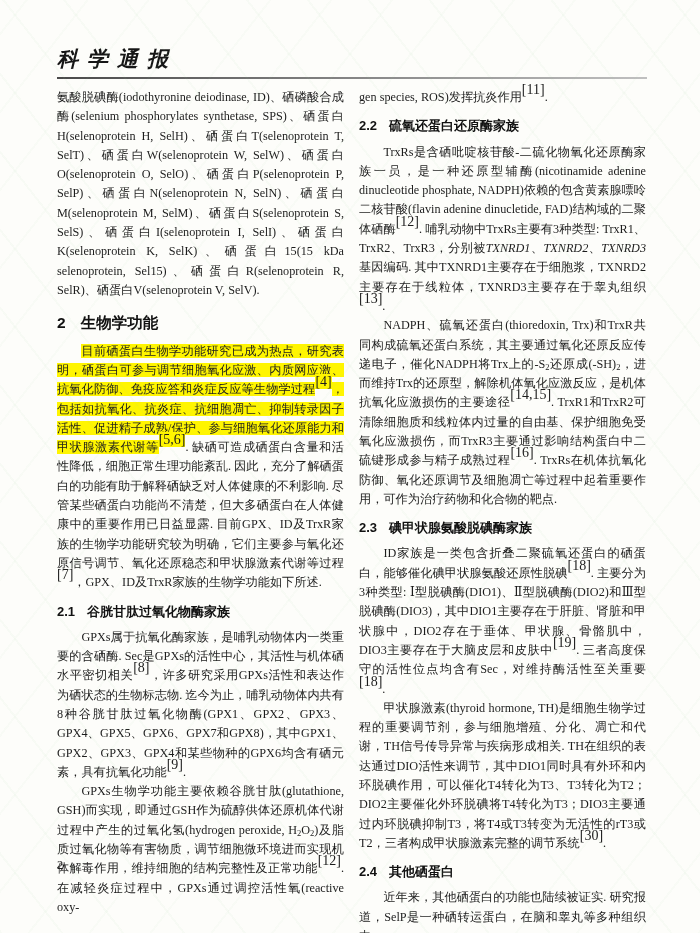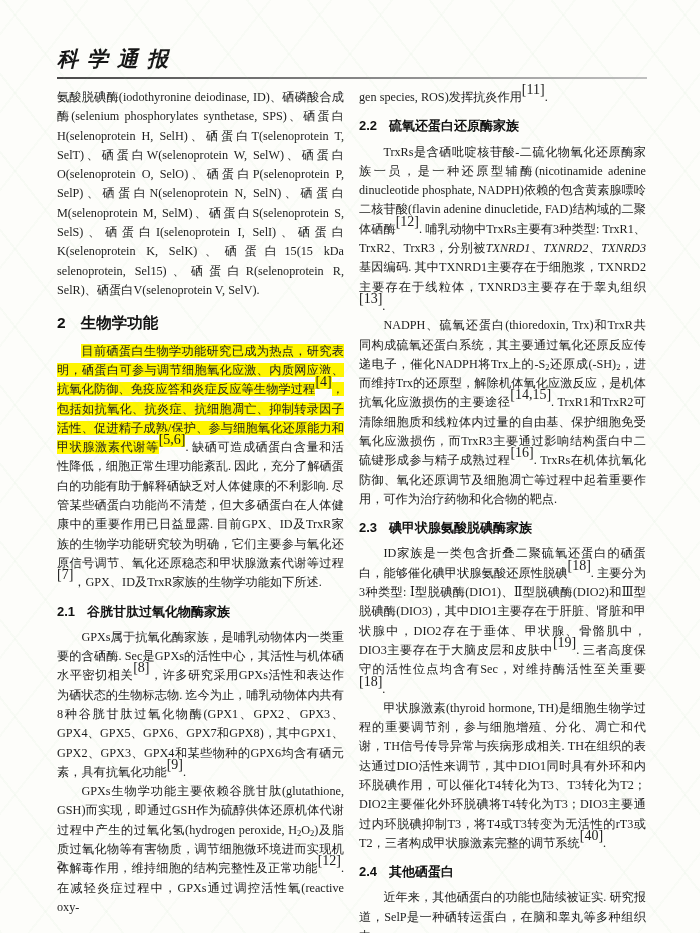--- a/index.html
+++ b/index.html
@@ -80,20 +80,20 @@
         <p class="para indent"><span>GPXs属于抗氧化酶家族，是哺乳动物体内一类重要的含硒酶. Sec是GPXs的活性中心，其活性与机体硒水平密切相关</span><span class="sup">[8]</span><span>，许多研究采用GPXs活性和表达作为硒状态的生物标志物. 迄今为止，哺乳动物体内共有8种谷胱甘肽过氧化物酶(GPX1、GPX2、GPX3、GPX4、GPX5、GPX6、GPX7和GPX8)，其中GPX1、GPX2、GPX3、GPX4和某些物种的GPX6均含有硒元素，具有抗氧化功能</span><span class="sup">[9]</span><span>.</span></p>
         <p class="para indent"><span>GPXs生物学功能主要依赖谷胱甘肽(glutathione, GSH)而实现，即通过GSH作为硫醇供体还原机体代谢过程中产生的过氧化氢(hydrogen peroxide, H</span><span class="sub">2</span><span>O</span><span class="sub">2</span><span>)及脂质过氧化物等有害物质，调节细胞微环境进而实现机体解毒作用，维持细胞的结构完整性及正常功能</span><span class="sup">[12]</span><span>. 在减轻炎症过程中，GPXs通过调控活性氧(reactive oxy-</span></p>
       </div>
     <div class="col" id="col-right">
         <p class="para"><span>gen species, ROS)发挥抗炎作用</span><span class="sup">[11]</span><span>.</span></p>
         <div class="h2"><span class="hnum">2.2</span><span class="htitle">硫氧还蛋白还原酶家族</span></div>
         <p class="para indent"><span>TrxRs是含硒吡啶核苷酸-二硫化物氧化还原酶家族一员，是一种还原型辅酶(nicotinamide adenine dinucleotide phosphate, NADPH)依赖的包含黄素腺嘌呤二核苷酸(flavin adenine dinucletide, FAD)结构域的二聚体硒酶</span><span class="sup">[12]</span><span>. 哺乳动物中TrxRs主要有3种类型: TrxR1、TrxR2、TrxR3，分别被</span><span class="i">TXNRD1</span><span>、</span><span class="i">TXNRD2</span><span>、</span><span class="i">TXNRD3</span><span>基因编码. 其中TXNRD1主要存在于细胞浆，TXNRD2主要存在于线粒体，TXNRD3主要存在于睾丸组织</span><span class="sup">[13]</span><span>.</span></p>
         <p class="para indent"><span>NADPH、硫氧还蛋白(thioredoxin, Trx)和TrxR共同构成硫氧还蛋白系统，其主要通过氧化还原反应传递电子，催化NADPH将Trx上的-S</span><span class="sub">2</span><span>还原成(-SH)</span><span class="sub">2</span><span>，进而维持Trx的还原型，解除机体氧化应激反应，是机体抗氧化应激损伤的主要途径</span><span class="sup">[14,15]</span><span>. TrxR1和TrxR2可清除细胞质和线粒体内过量的自由基、保护细胞免受氧化应激损伤，而TrxR3主要通过影响结构蛋白中二硫键形成参与精子成熟过程</span><span class="sup">[16]</span><span>. TrxRs在机体抗氧化防御、氧化还原调节及细胞凋亡等过程中起着重要作用，可作为治疗药物和化合物的靶点.</span></p>
         <div class="h2"><span class="hnum">2.3</span><span class="htitle">碘甲状腺氨酸脱碘酶家族</span></div>
         <p class="para indent"><span>ID家族是一类包含折叠二聚硫氧还蛋白的硒蛋白，能够催化碘甲状腺氨酸还原性脱碘</span><span class="sup">[18]</span><span>. 主要分为3种类型: Ⅰ型脱碘酶(DIO1)、Ⅱ型脱碘酶(DIO2)和Ⅲ型脱碘酶(DIO3)，其中DIO1主要存在于肝脏、肾脏和甲状腺中，DIO2存在于垂体、甲状腺、骨骼肌中，DIO3主要存在于大脑皮层和皮肤中</span><span class="sup">[19]</span><span>. 三者高度保守的活性位点均含有Sec，对维持酶活性至关重要</span><span class="sup">[18]</span><span>.</span></p>
-        <p class="para indent"><span>甲状腺激素(thyroid hormone, TH)是细胞生物学过程的重要调节剂，参与细胞增殖、分化、凋亡和代谢，TH信号传导异常与疾病形成相关. TH在组织的表达通过DIO活性来调节，其中DIO1同时具有外环和内环脱碘作用，可以催化T4转化为T3、T3转化为T2；DIO2主要催化外环脱碘将T4转化为T3；DIO3主要通过内环脱碘抑制T3，将T4或T3转变为无活性的rT3或T2，三者构成甲状腺激素完整的调节系统</span><span class="sup">[40]</span><span>.</span></p>
+        <p class="para indent"><span>甲状腺激素(thyroid hormone, TH)是细胞生物学过程的重要调节剂，参与细胞增殖、分化、凋亡和代谢，TH信号传导异常与疾病形成相关. TH在组织的表达通过DIO活性来调节，其中DIO1同时具有外环和内环脱碘作用，可以催化T4转化为T3、T3转化为T2；DIO2主要催化外环脱碘将T4转化为T3；DIO3主要通过内环脱碘抑制T3，将T4或T3转变为无活性的rT3或T2，三者构成甲状腺激素完整的调节系统</span><span class="sup">[30]</span><span>.</span></p>
         <div class="h2"><span class="hnum">2.4</span><span class="htitle">其他硒蛋白</span></div>
         <p class="para indent"><span>近年来，其他硒蛋白的功能也陆续被证实. 研究报道，SelP是一种硒转运蛋白，在脑和睾丸等多种组织中</span></p>
       </div>
   </div>
 
   <div class="page-number">2</div>
 </div>
 
 </body></html>

